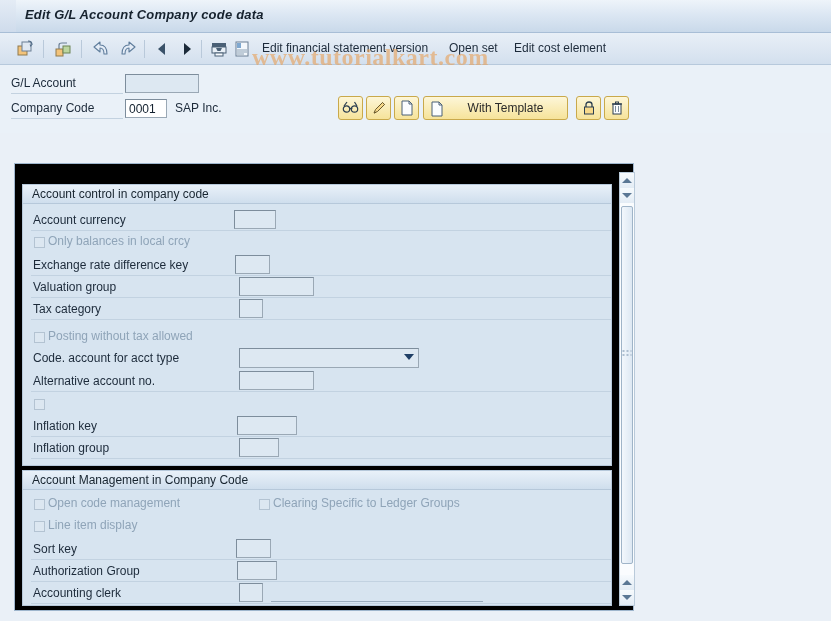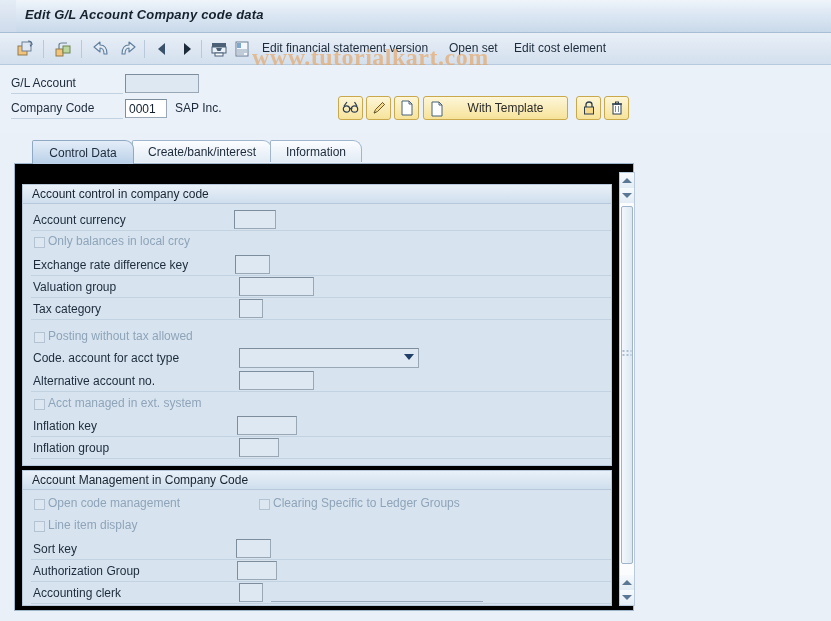--- a/index.html
+++ b/index.html
@@ -301,31 +301,20 @@
       <svg width="14" height="16" viewBox="0 0 14 16">
         <rect x="3" y="4" width="8" height="10" fill="#fbfdff" stroke="#2c3e50" stroke-width="1"></rect>
         <line x1="2" y1="4" x2="12" y2="4" stroke="#2c3e50" stroke-width="1.3"></line>
         <rect x="5.5" y="2" width="3" height="2" fill="none" stroke="#2c3e50" stroke-width="1"></rect>
         <line x1="5.5" y1="6" x2="5.5" y2="12" stroke="#7d8d9c" stroke-width="1"></line>
         <line x1="8.5" y1="6" x2="8.5" y2="12" stroke="#7d8d9c" stroke-width="1"></line>
       </svg>
     </div>
   </div>
 
-  <div class="tabstrip">
-    <div class="tab sel" style="left:32px;width:102px;">
-      <span>Control Data</span>
-    </div>
-    <div class="tab" style="left:132px;width:140px;">
-      <span>Create/bank/interest</span>
-    </div>
-    <div class="tab" style="left:270px;width:92px;">
-      <span>Information</span>
-    </div>
-  </div>
 
   <div class="panel">
 
     <div class="group" style="left:7px;top:20px;width:590px;height:282px;">
       <div class="group-hd">Account control in company code</div>
 
       <div class="lbl" style="left:10px;top:28px;">Account currency</div>
       <div class="rowline" style="left:8px;top:45px;width:580px;"></div>
       <input class="ipt f" style="left: 211px; top: 25px; width: 42px; height: 19px;" value="">
 
@@ -350,21 +339,20 @@
       <div class="lbl" style="left:10px;top:166px;">Code. account for acct type</div>
       <div class="combo" style="left:216px;top:163px;width:180px;height:20px;">
         <div class="arrow"></div>
       </div>
 
       <div class="lbl" style="left:10px;top:189px;">Alternative account no.</div>
       <div class="rowline" style="left:8px;top:206px;width:580px;"></div>
       <input class="ipt f" style="left: 216px; top: 186px; width: 75px; height: 19px;" value="">
 
       <div class="cb dis" style="left:11px;top:214px;"></div>
-      <div class="lbl dim" style="left:25px;top:211px;">Acct managed in ext. system</div>
 
       <div class="lbl" style="left:10px;top:234px;">Inflation key</div>
       <div class="rowline" style="left:8px;top:251px;width:580px;"></div>
       <input class="ipt f" style="left: 214px; top: 231px; width: 60px; height: 19px;" value="">
 
       <div class="lbl" style="left:10px;top:256px;">Inflation group</div>
       <div class="rowline" style="left:8px;top:273px;width:580px;"></div>
       <input class="ipt f" style="left: 216px; top: 253px; width: 40px; height: 19px;" value="">
     </div>
 

